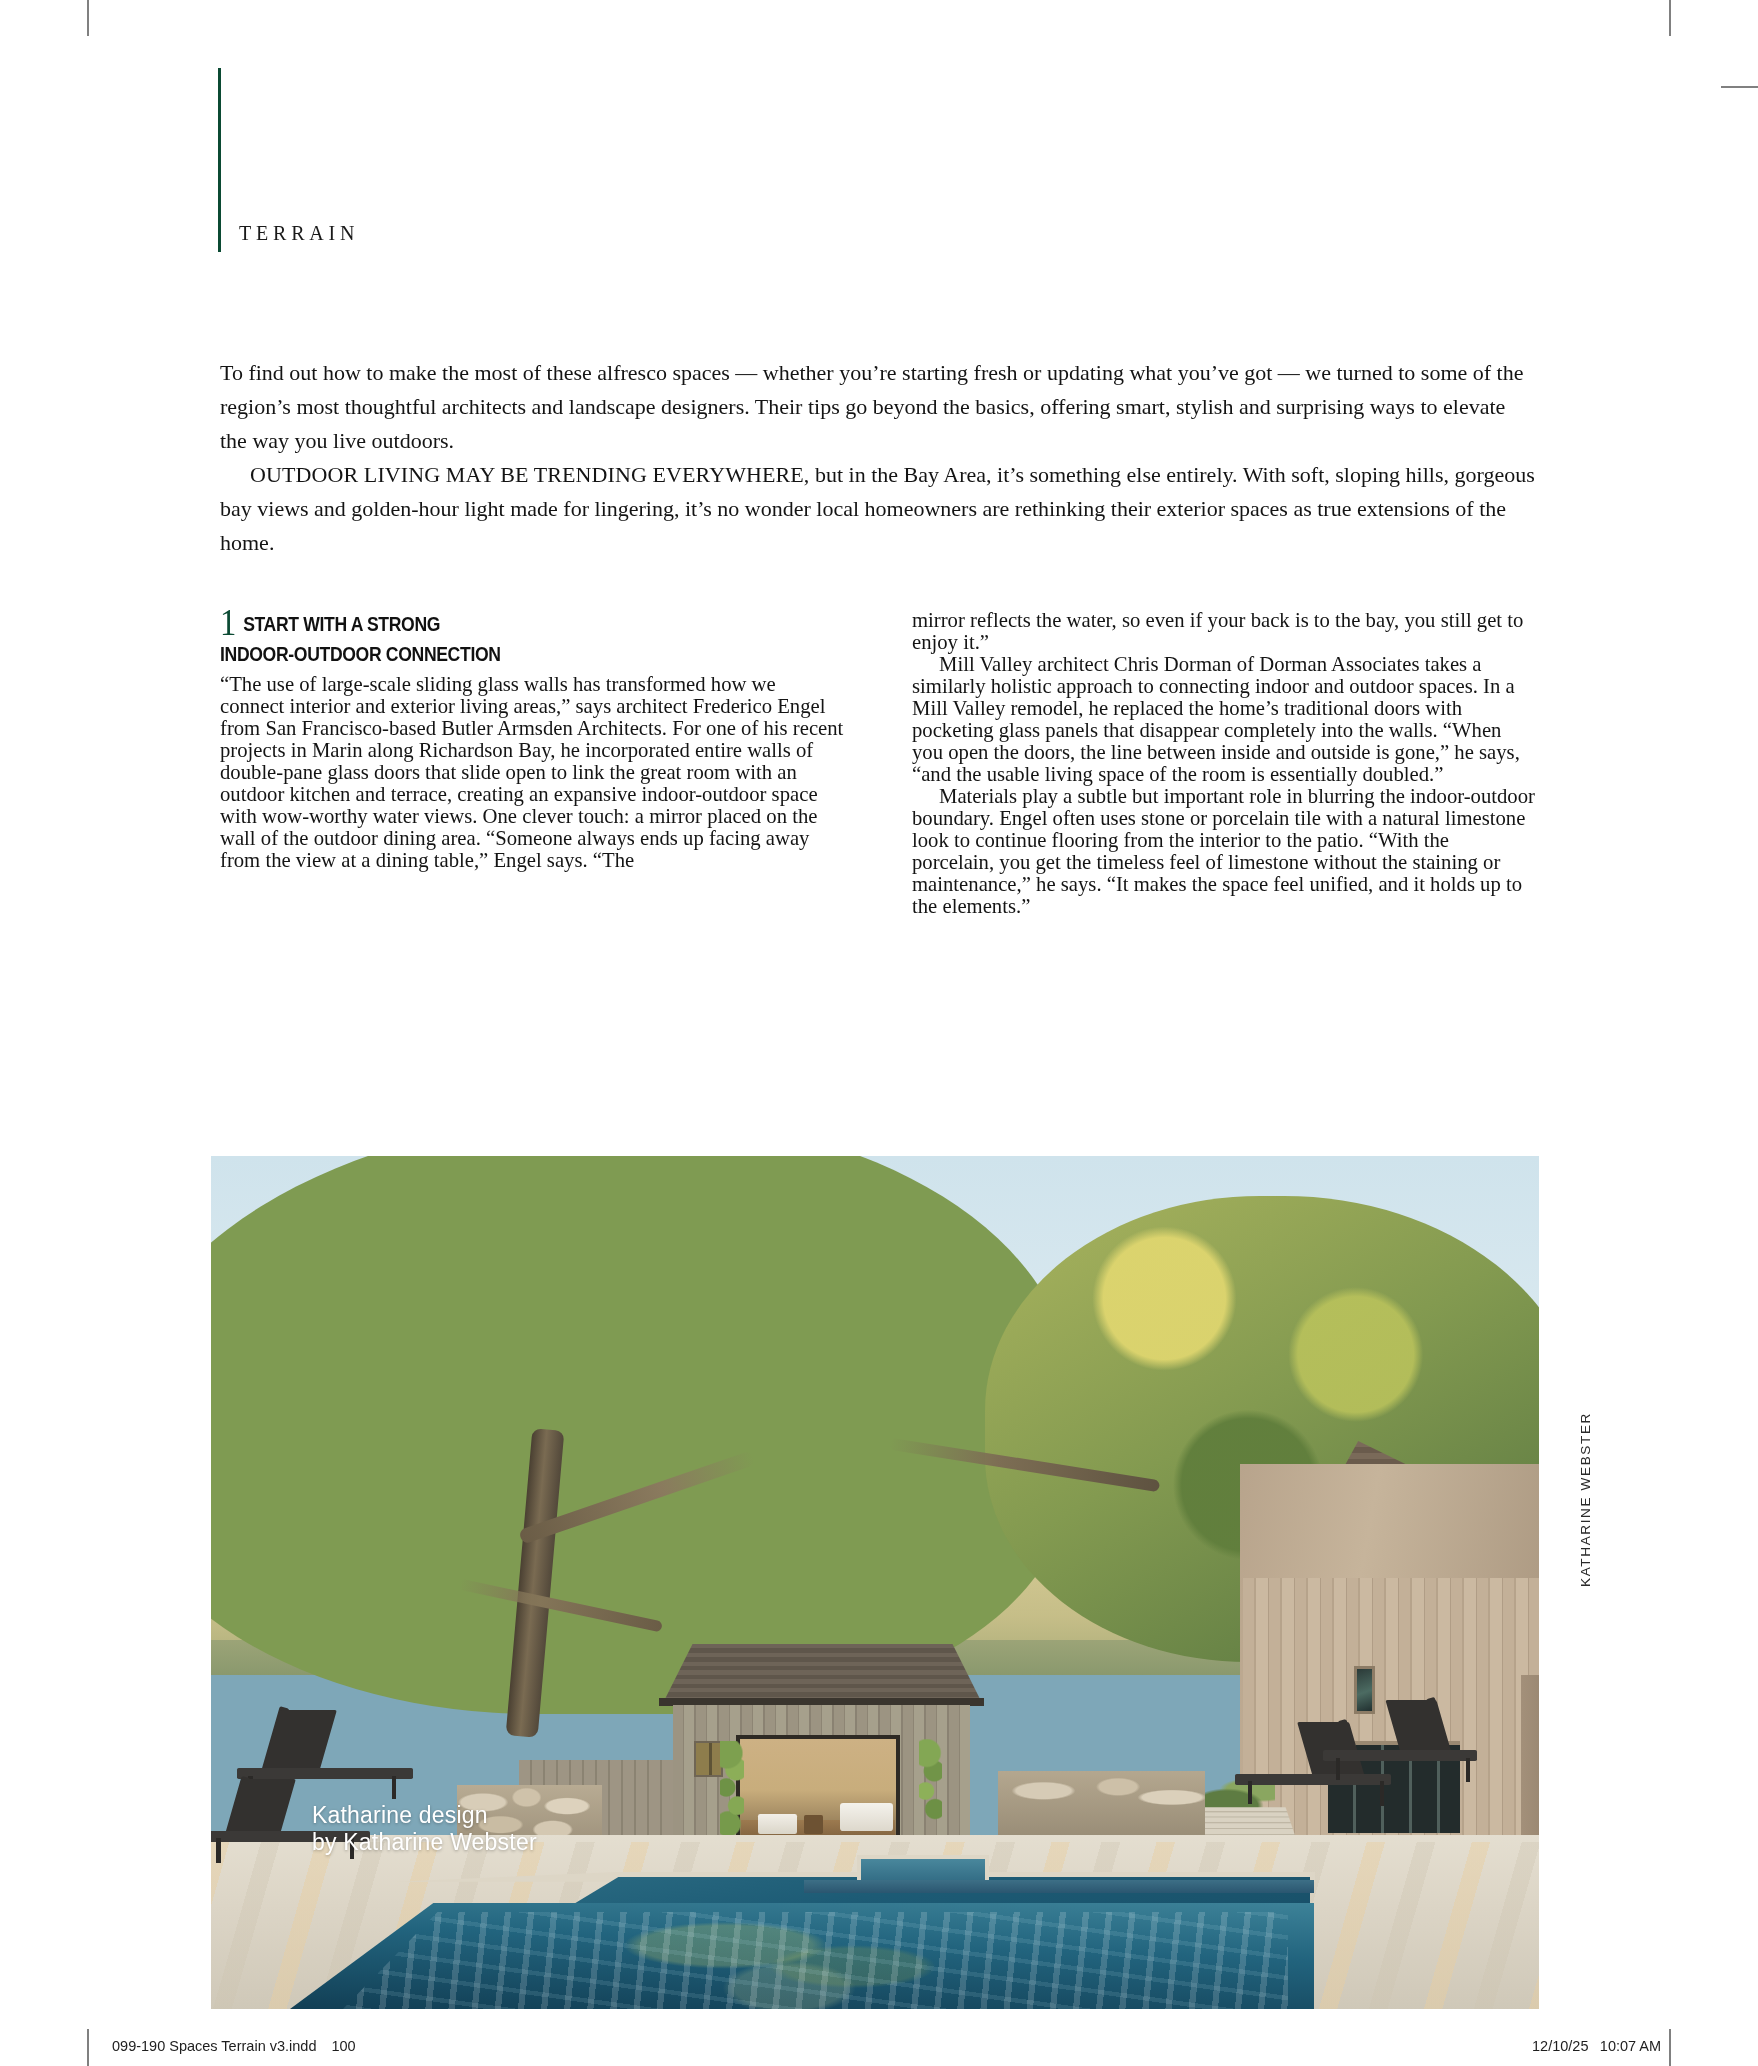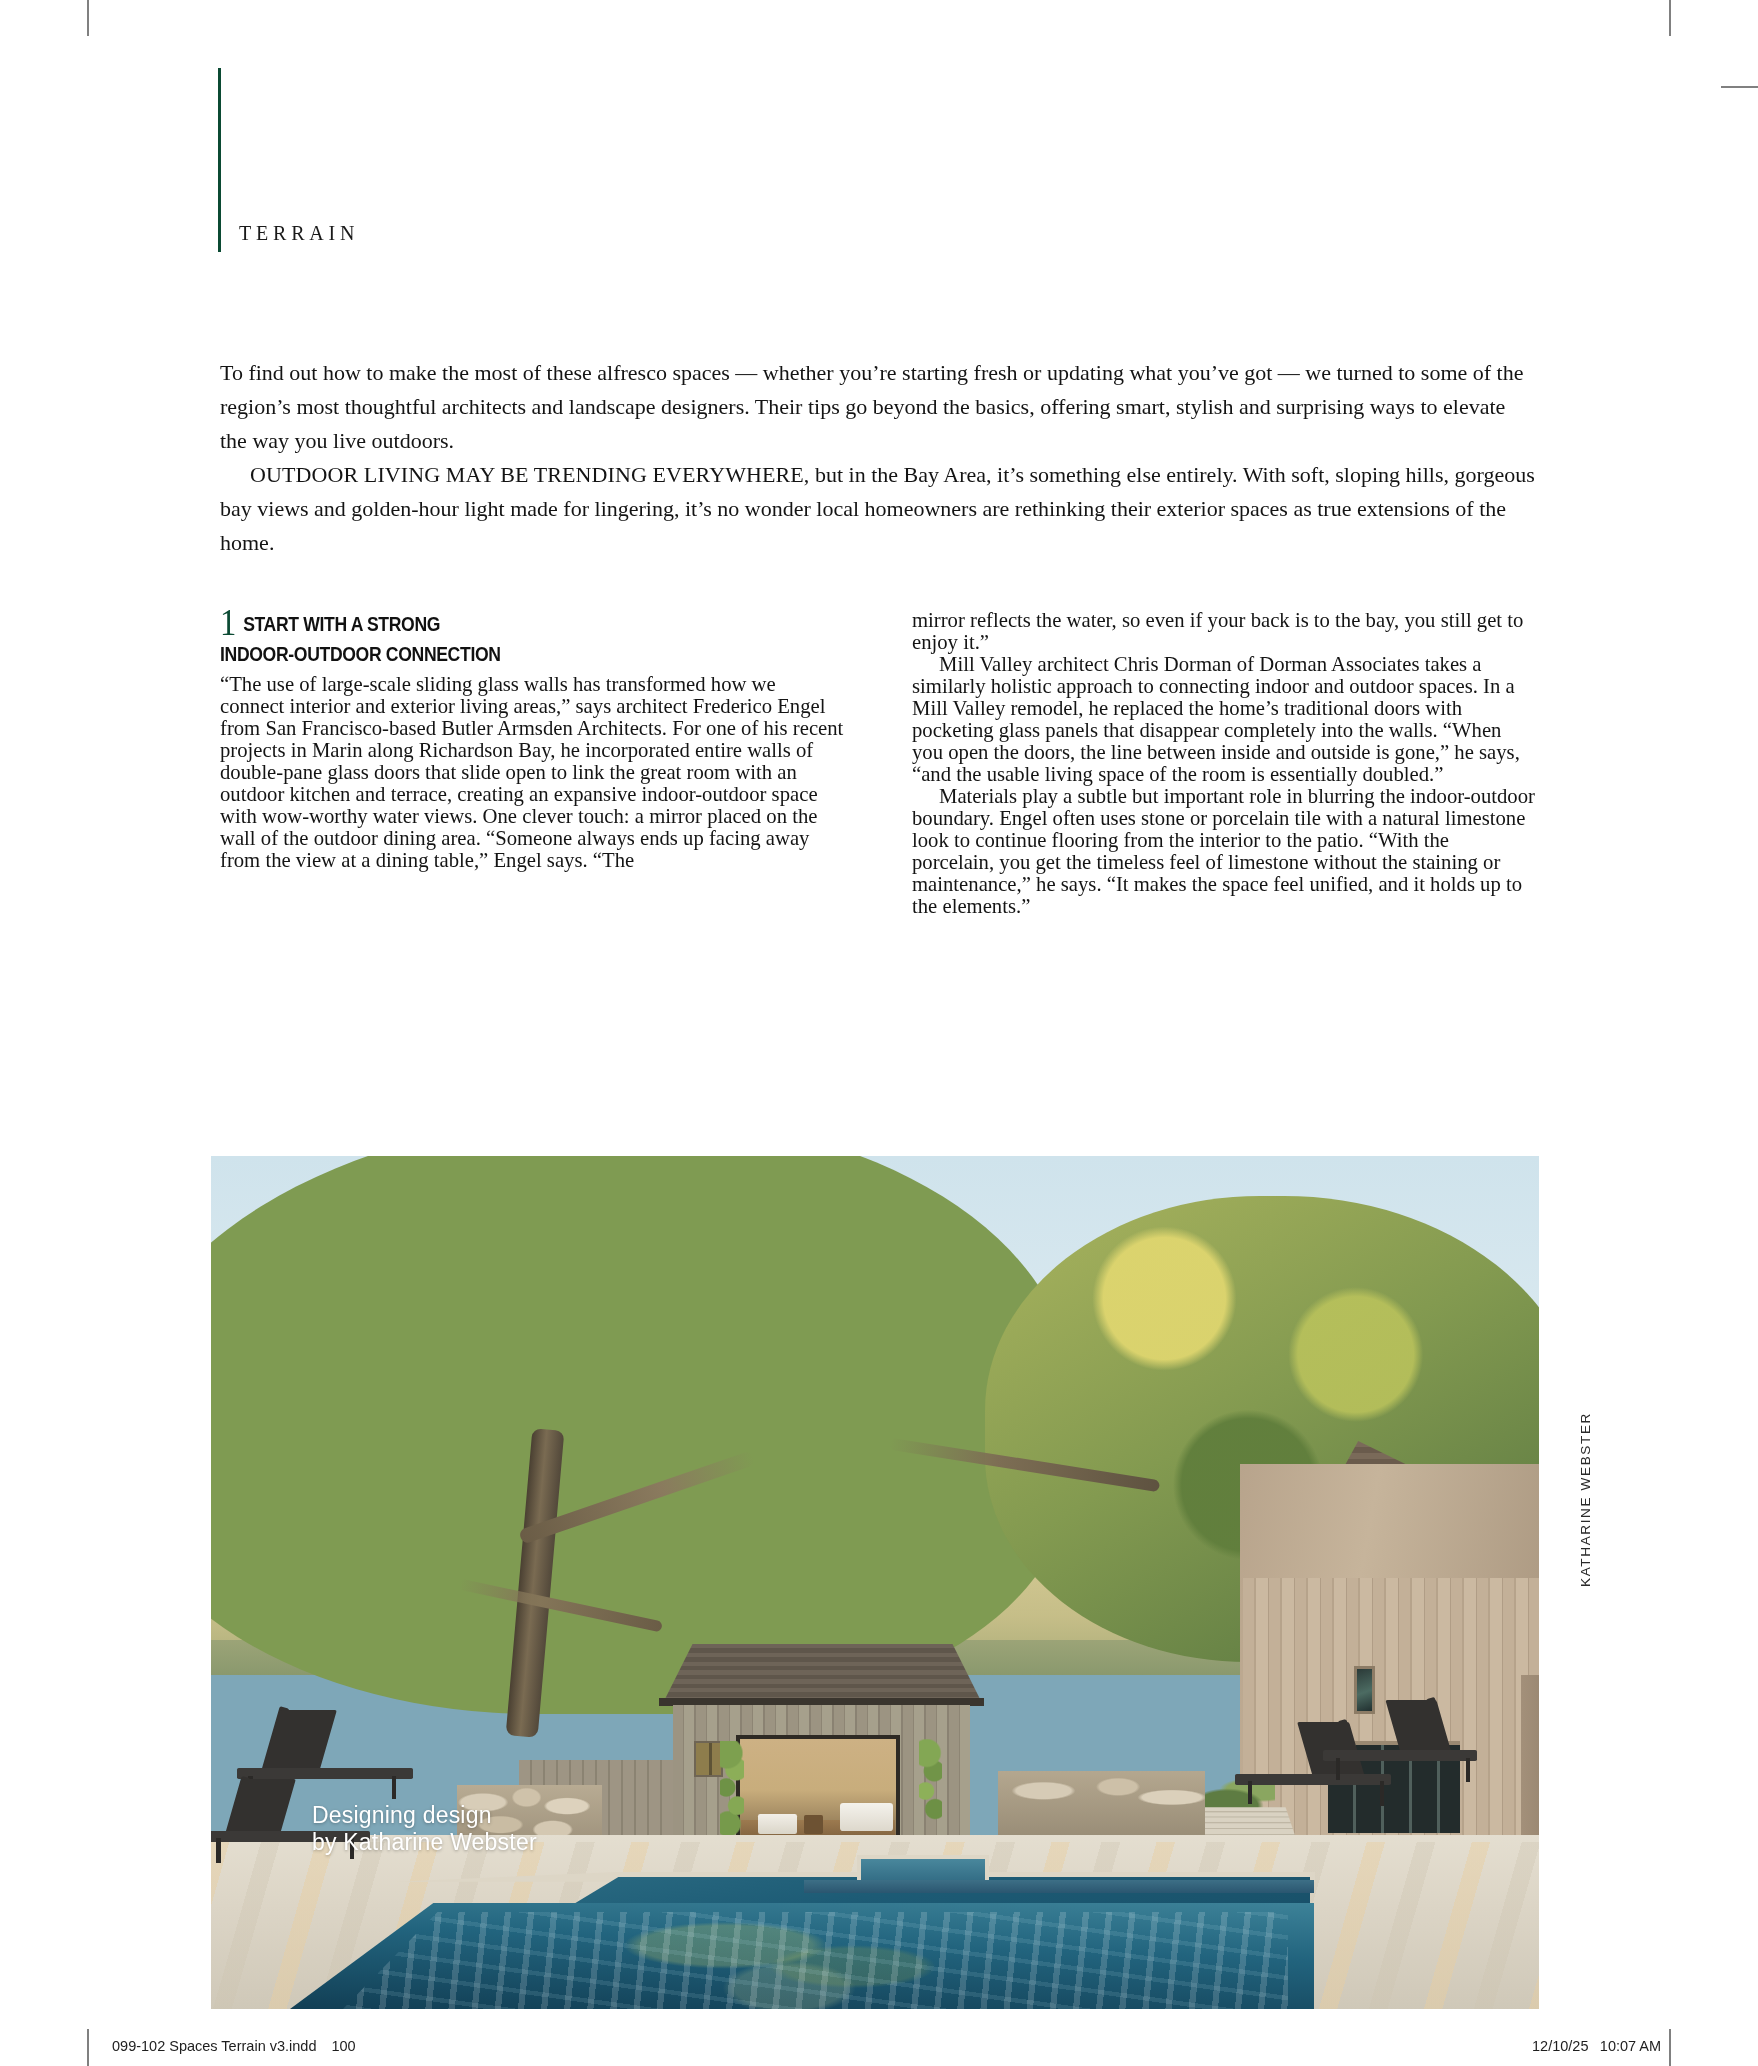--- a/index.html
+++ b/index.html
@@ -557,26 +557,26 @@
     </div>
     <div class="chaise" style="left:1112px; top:541px; width:167px; height:88px;">
       <div class="ch-back" style="left:111px; top:0; width:8.8px; height:60px; transform:rotate(-16deg);"></div>
       <div class="ch-back" style="left:70px; top:2.6px; width:51px; height:53px; transform:skewX(16deg);"></div>
       <div class="ch-seat" style="left:0; top:53px; width:154px; height:10.6px;"></div>
       <div class="ch-leg" style="left:13px; top:61px; height:22px;"></div>
       <div class="ch-leg" style="left:143px; top:61px; height:24px;"></div>
     </div>
 
     <div class="caption">
-      <div>Designing design</div>
+      <div>Katharine design</div>
       <div>by Katharine Webster</div>
     </div>
   </div>
 
   <div class="credit">KATHARINE WEBSTER</div>
 
   <div class="crop crop-bl-v"></div>
   <div class="crop crop-br-v"></div>
-  <div class="slug"><span>099-102 Spaces Terrain v3.indd</span><span class="pg">100</span></div>
+  <div class="slug"><span>099-190 Spaces Terrain v3.indd</span><span class="pg">100</span></div>
   <div class="stamp"><span>12/10/25</span><span class="tm">10:07 AM</span></div>
 
 </div>
 
 
 </body></html>

